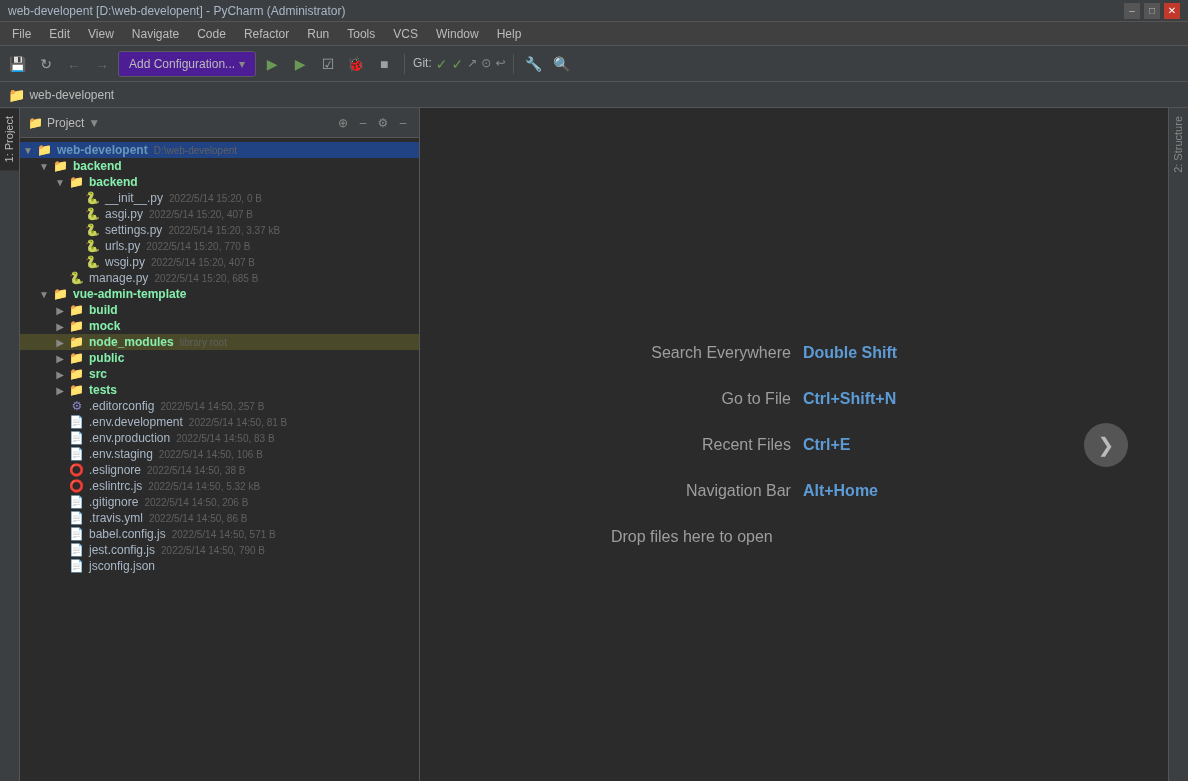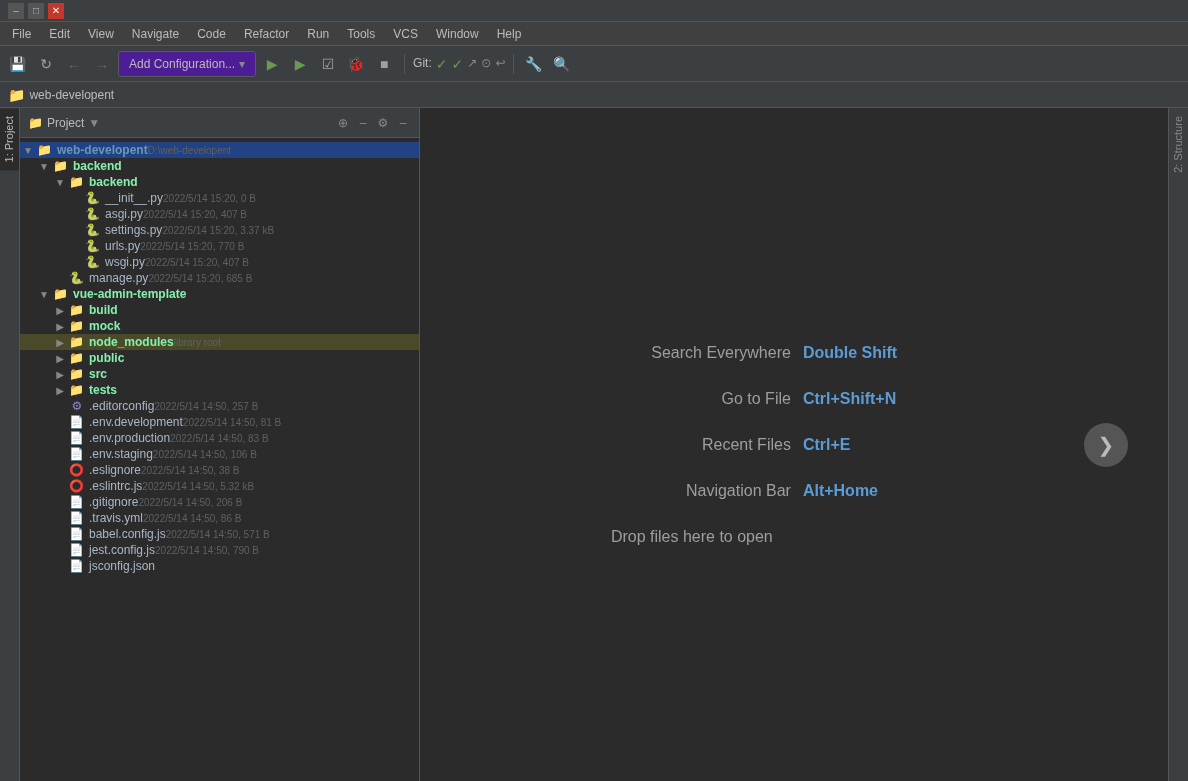--- a/index.html
+++ b/index.html
@@ -224,20 +224,21 @@
       flex-shrink: 0;
       text-align: center;
       margin-right: 3px;
     }
     .tree-name { color: #a9b7c6; }
     .tree-name.folder { color: #86efac; font-weight: bold; }
     .tree-name.root-folder { color: #6897bb; font-weight: bold; }
     .tree-meta {
       color: #606060;
       font-size: 10px;
+      margin-left: 6px;
     }
 
     
     .icon-folder { color: #e8bf6a; }
     .icon-py { color: #5c9bd6; }
     .icon-config { color: #8888cc; }
 
     
     #editor-area {
       flex: 1;
@@ -303,20 +304,21 @@
       background: #3c3f41;
       border-left: 1px solid #555;
       display: flex;
       flex-direction: column;
     }
   </style>
 </head>
 <body>
 
 <div id="title-bar">
+  <span>web-developent [D:\web-developent] - PyCharm (Administrator)</span>
   <div id="title-controls">
     <div class="title-btn">–</div>
     <div class="title-btn">□</div>
     <div class="title-btn close">✕</div>
   </div>
 </div>
 
 <div id="menu-bar">
 <div class="menu-item">File</div>
     <div class="menu-item">Edit</div>

